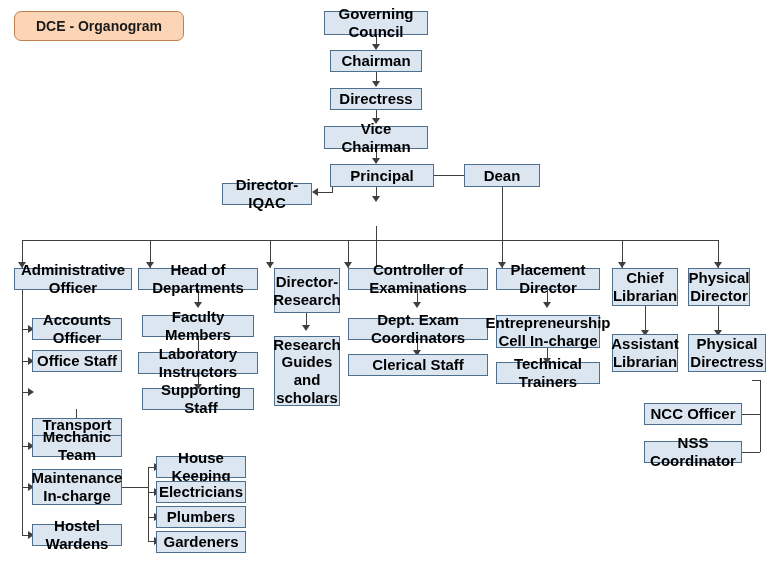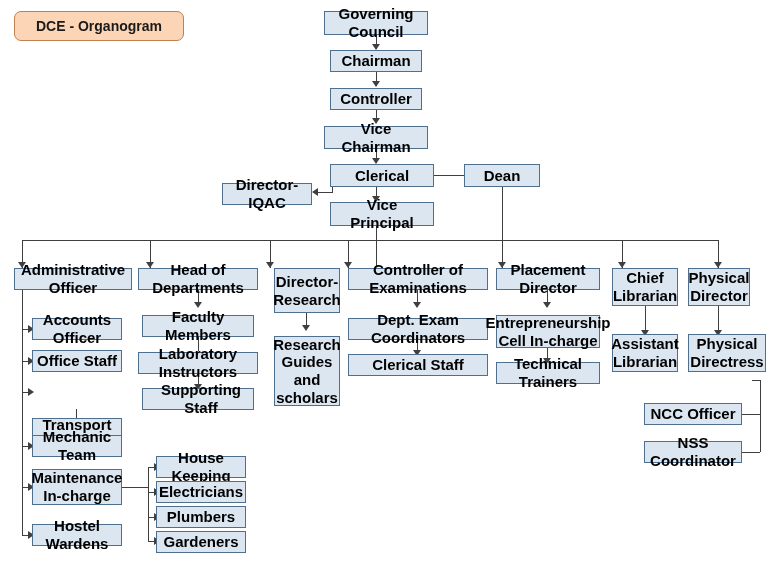--- a/index.html
+++ b/index.html
@@ -178,26 +178,25 @@
 
   <div class="ln v" style="left:760px; top:380px; height:72px;"></div>
   <div class="ln h" style="left:752px; top:380px; width:8px;"></div>
   <div class="ln h" style="left:742px; top:414px; width:18px;"></div>
   <div class="arrow left" style="left:736px; top:410px;"></div>
   <div class="ln h" style="left:742px; top:452px; width:18px;"></div>
   <div class="arrow left" style="left:736px; top:448px;"></div>
 
   <div class="node" style="left:324px; top:11px; width:104px; height:24px;">Governing Council</div>
   <div class="node" style="left:330px; top:50px; width:92px; height:22px;">Chairman</div>
-  <div class="node" style="left:330px; top:88px; width:92px; height:22px;">Controller</div>
+  <div class="node" style="left:330px; top:88px; width:92px; height:22px;">Directress</div>
   <div class="node" style="left:324px; top:126px; width:104px; height:23px;">Vice Chairman</div>
-  <div class="node" style="left:330px; top:164px; width:104px; height:23px;">Clerical</div>
+  <div class="node" style="left:330px; top:164px; width:104px; height:23px;">Principal</div>
   <div class="node" style="left:464px; top:164px; width:76px; height:23px;">Dean</div>
   <div class="node" style="left:222px; top:183px; width:90px; height:22px;">Director-IQAC</div>
-  <div class="node" style="left:330px; top:202px; width:104px; height:24px;">Vice Principal</div>
 
   <div class="node" style="left:14px; top:268px; width:118px; height:22px;">Administrative Officer</div>
   <div class="node" style="left:138px; top:268px; width:120px; height:22px;">Head of Departments</div>
   <div class="node" style="left:274px; top:268px; width:66px; height:45px;">Director-Research</div>
   <div class="node" style="left:348px; top:268px; width:140px; height:22px;">Controller of Examinations</div>
   <div class="node" style="left:496px; top:268px; width:104px; height:22px;">Placement Director</div>
   <div class="node" style="left:612px; top:268px; width:66px; height:38px;">Chief Librarian</div>
   <div class="node" style="left:688px; top:268px; width:62px; height:38px;">Physical Director</div>
 
   <div class="node" style="left:32px; top:318px; width:90px; height:22px;">Accounts Officer</div>

